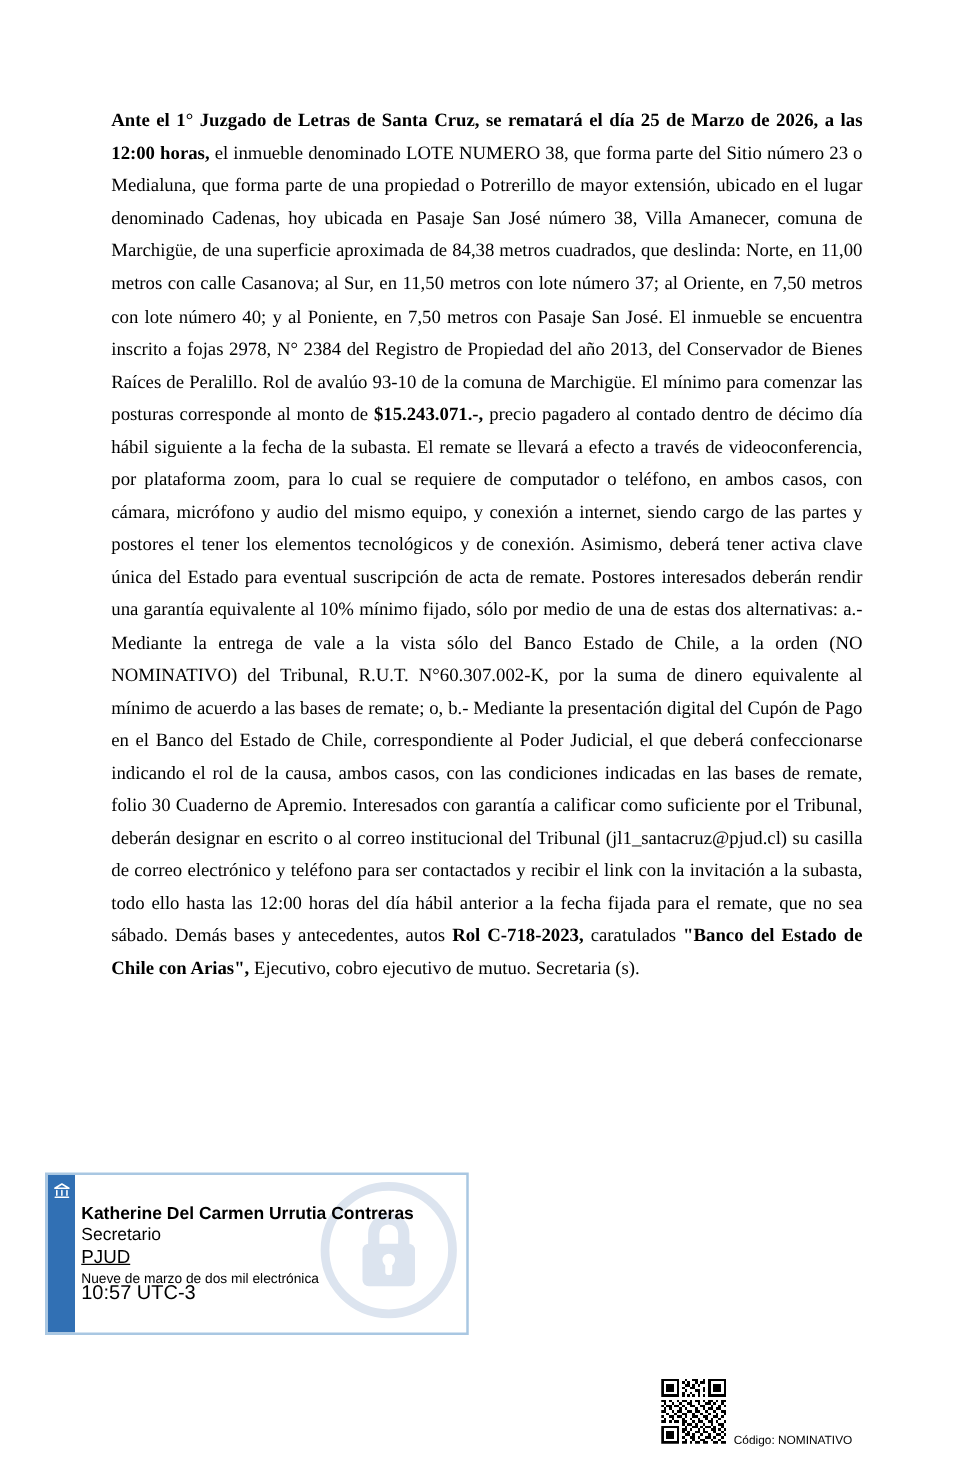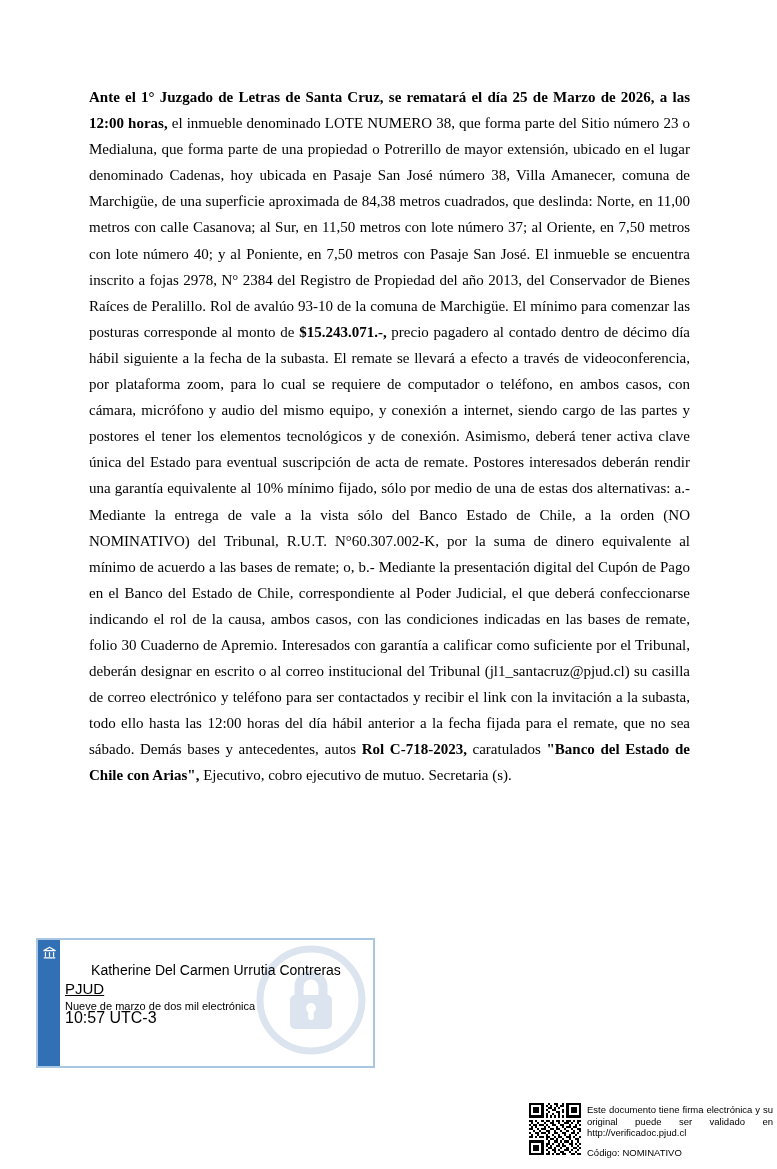--- a/index.html
+++ b/index.html
@@ -26,21 +26,21 @@
     box-sizing:border-box;border:2px solid #a9c7e2;background:#fff;
     font-family:"Liberation Sans", sans-serif;overflow:hidden;
   }
   .sig-strip{
     position:absolute;left:0;top:0;width:22px;height:100%;background:#3170b4;
     display:flex;justify-content:center;
   }
   .sig-strip svg{margin-top:5px;}
   .sig-watermark{position:absolute;left:216px;top:3px;}
   .sig-content{position:absolute;left:27px;top:22px;right:6px;}
-  .sig-name{font-size:14px;font-weight:normal;line-height:17px;text-align:center;}
+  .sig-name{font-size:14px;font-weight:bold;line-height:17px;}
   .sig-role{font-size:14px;line-height:17px;}
   .sig-org{font-size:15px;line-height:19px;text-decoration:underline;}
   .sig-date{font-size:11px;line-height:12px;margin-top:2px;}
   .sig-time{font-size:16px;line-height:12px;}
 
   
   .verify{
     position:absolute;left:529px;top:1101px;width:248px;height:60px;
     font-family:"Liberation Sans", sans-serif;
   }
@@ -76,20 +76,21 @@
         <g fill="none" stroke="#ffffff" stroke-width="2" stroke-linejoin="round" stroke-linecap="round">
           <path d="M3 9 L12 3.5 L21 9 Z"></path>
           <path d="M5.5 12v6 M12 12v6 M18.5 12v6"></path>
           <path d="M3.5 20.5h17"></path>
         </g>
       </svg>
     </div>
 
     <div class="sig-content">
       <div class="sig-name">Katherine Del Carmen Urrutia Contreras</div>
+      <div class="sig-role">Secretario</div>
       <div class="sig-org">PJUD</div>
       <div class="sig-date">Nueve de marzo de dos mil electrónica</div>
       <div class="sig-time">10:57 UTC-3</div>
     </div>
   </div>
 
   <div class="verify">
     <svg class="qr" width="52" height="52" viewBox="0 0 25 25" shape-rendering="crispEdges">
       <rect width="25" height="25" fill="#ffffff"></rect>
       <g fill="#000000">
@@ -120,17 +121,16 @@
                  M8 17h1v1h-1z M10 17h2v1h-2z M13 17h1v1h-1z M16 17h1v1h-1z M19 17h1v1h-1z M22 17h2v1h-2z
                  M9 18h1v1h-1z M12 18h2v1h-2z M15 18h1v1h-1z M17 18h2v1h-2z M20 18h1v1h-1z M23 18h1v1h-1z
                  M8 19h2v1h-2z M11 19h1v1h-1z M14 19h1v1h-1z M16 19h1v1h-1z M19 19h2v1h-2z M22 19h1v1h-1z M24 19h1v1h-1z
                  M8 20h1v1h-1z M10 20h1v1h-1z M13 20h2v1h-2z M16 20h2v1h-2z M20 20h1v1h-1z M23 20h1v1h-1z
                  M9 21h2v1h-2z M12 21h1v1h-1z M15 21h1v1h-1z M18 21h1v1h-1z M21 21h2v1h-2z M24 21h1v1h-1z
                  M8 22h1v1h-1z M11 22h2v1h-2z M14 22h1v1h-1z M17 22h2v1h-2z M20 22h1v1h-1z M23 22h1v1h-1z
                  M9 23h1v1h-1z M12 23h1v1h-1z M15 23h2v1h-2z M19 23h1v1h-1z M22 23h1v1h-1z
                  M8 24h2v1h-2z M11 24h1v1h-1z M13 24h2v1h-2z M16 24h2v1h-2z M20 24h2v1h-2z M23 24h2v1h-2z"></path>
       </g>
     </svg>
-    <div class="verify-text">Este documento tiene firma electrónica y su original puede ser validado en http://verificadoc.pjud.cl</div>
     <div class="verify-code">Código: NOMINATIVO</div>
   </div>
 
 </div>
 
 </body></html>

